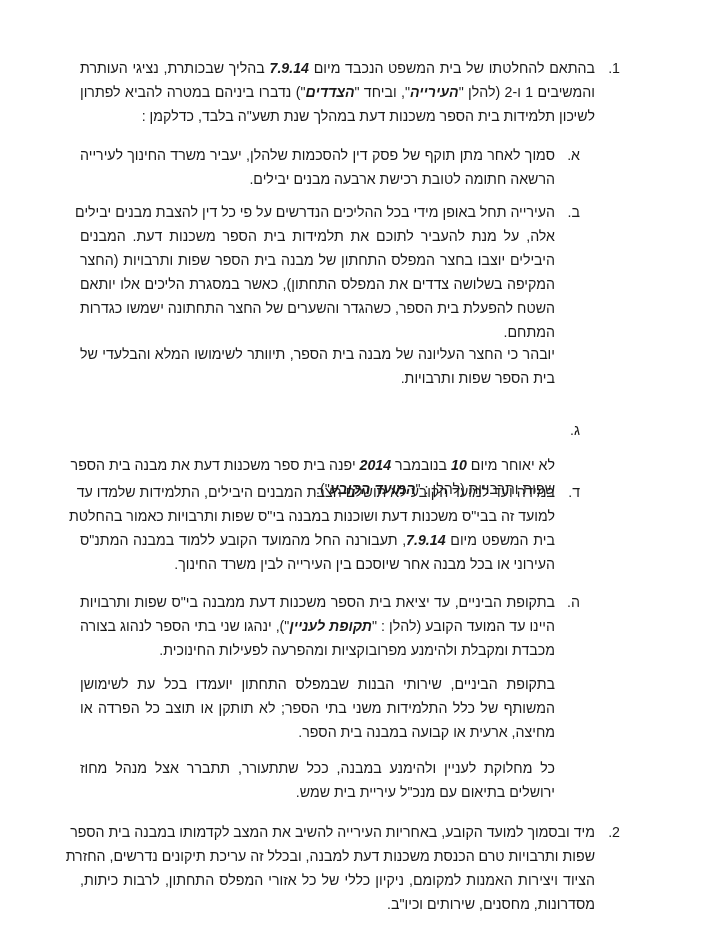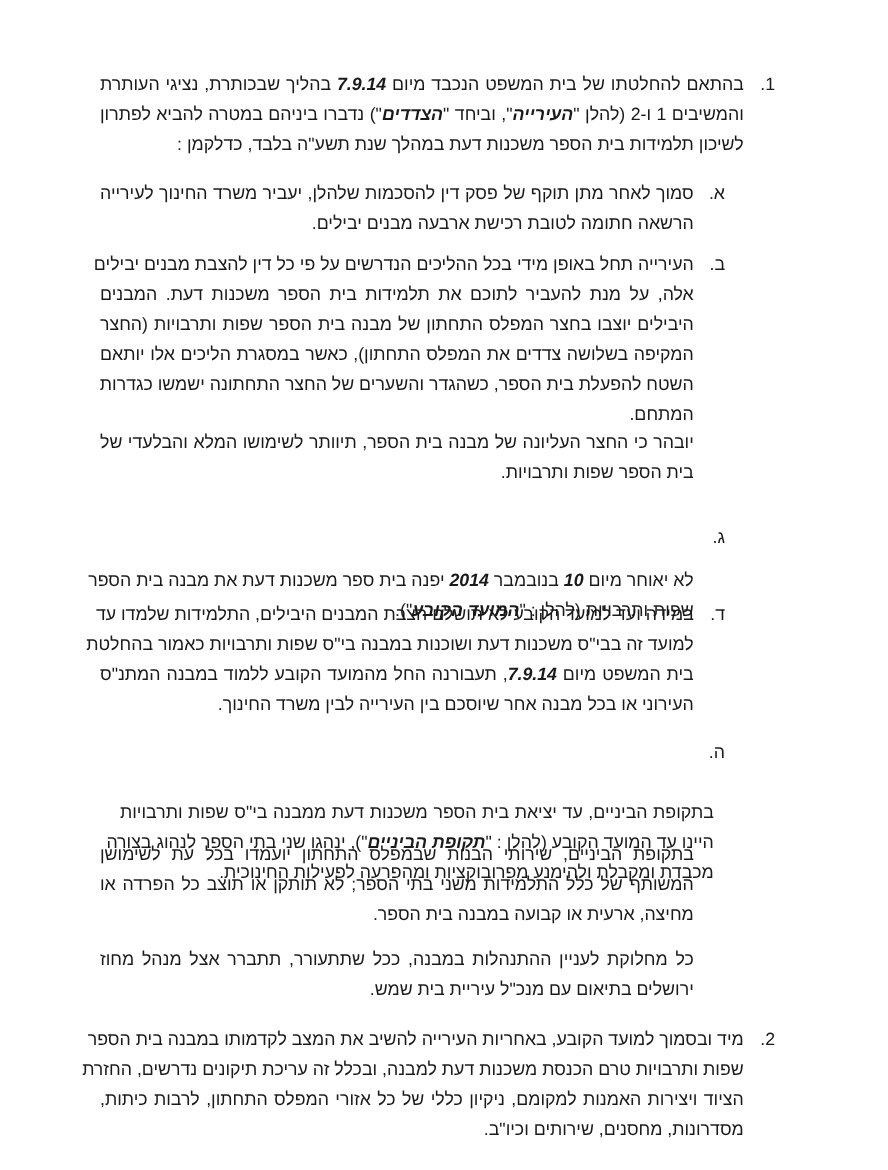--- a/index.html
+++ b/index.html
@@ -72,32 +72,32 @@
     <div class="text" style="right:155px; width:475px; top:480px;">
       <span class="line">במידה ועד למועד הקובע לא תושלם הצבת המבנים היבילים, התלמידות שלמדו עד</span>
       <span class="line">למועד זה בבי"ס משכנות דעת ושוכנות במבנה בי"ס שפות ותרבויות כאמור בהחלטת</span>
       <span class="line">בית המשפט מיום <b>7.9.14</b>, תעבורנה החל מהמועד הקובע ללמוד במבנה המתנ"ס</span>
       <span class="line last">העירוני או בכל מבנה אחר שיוסכם בין העירייה לבין משרד החינוך.</span>
     </div>
   </div>
 
   <div class="block">
     <span class="num" style="right:130px; top:590px;">ה.</span>
-    <div class="text" style="right:139px; width:475px; top:590px;margin-top:48px;">
+    <div class="text" style="right:155px; width:475px; top:590px;">
       <span class="line">בתקופת הביניים, עד יציאת בית הספר משכנות דעת ממבנה בי"ס שפות ותרבויות</span>
-      <span class="line">היינו עד המועד הקובע (להלן : "<b>תקופת הביניים</b>"), ינהגו שני בתי הספר לנהוג בצורה</span>
+      <span class="line">היינו עד המועד הקובע (להלן : "<b>תקופת לעניין</b>"), ינהגו שני בתי הספר לנהוג בצורה</span>
       <span class="line last">מכבדת ומקבלת ולהימנע מפרובוקציות ומהפרעה לפעילות החינוכית.</span>
     </div>
     <div class="text" style="right:155px; width:475px; top:672px;">
       <span class="line">בתקופת הביניים, שירותי הבנות שבמפלס התחתון יועמדו בכל עת לשימושן</span>
       <span class="line">המשותף של כלל התלמידות משני בתי הספר; לא תותקן או תוצב כל הפרדה או</span>
       <span class="line last">מחיצה, ארעית או קבועה במבנה בית הספר.</span>
     </div>
     <div class="text" style="right:155px; width:475px; top:756px;">
-      <span class="line">כל מחלוקת לעניין ההתנהלות במבנה, ככל שתתעורר, תתברר אצל מנהל מחוז</span>
+      <span class="line">כל מחלוקת לעניין ולהימנע במבנה, ככל שתתעורר, תתברר אצל מנהל מחוז</span>
       <span class="line last">ירושלים בתיאום עם מנכ"ל עיריית בית שמש.</span>
     </div>
   </div>
 
   <div class="block">
     <span class="num" style="right:90px; top:820px;">2.</span>
     <div class="text" style="right:115px; width:515px; top:820px;">
       <span class="line">מיד ובסמוך למועד הקובע, באחריות העירייה להשיב את המצב לקדמותו במבנה בית הספר</span>
       <span class="line">שפות ותרבויות טרם הכנסת משכנות דעת למבנה, ובכלל זה עריכת תיקונים נדרשים, החזרת</span>
       <span class="line">הציוד ויצירות האמנות למקומם, ניקיון כללי של כל אזורי המפלס התחתון, לרבות כיתות,</span>

